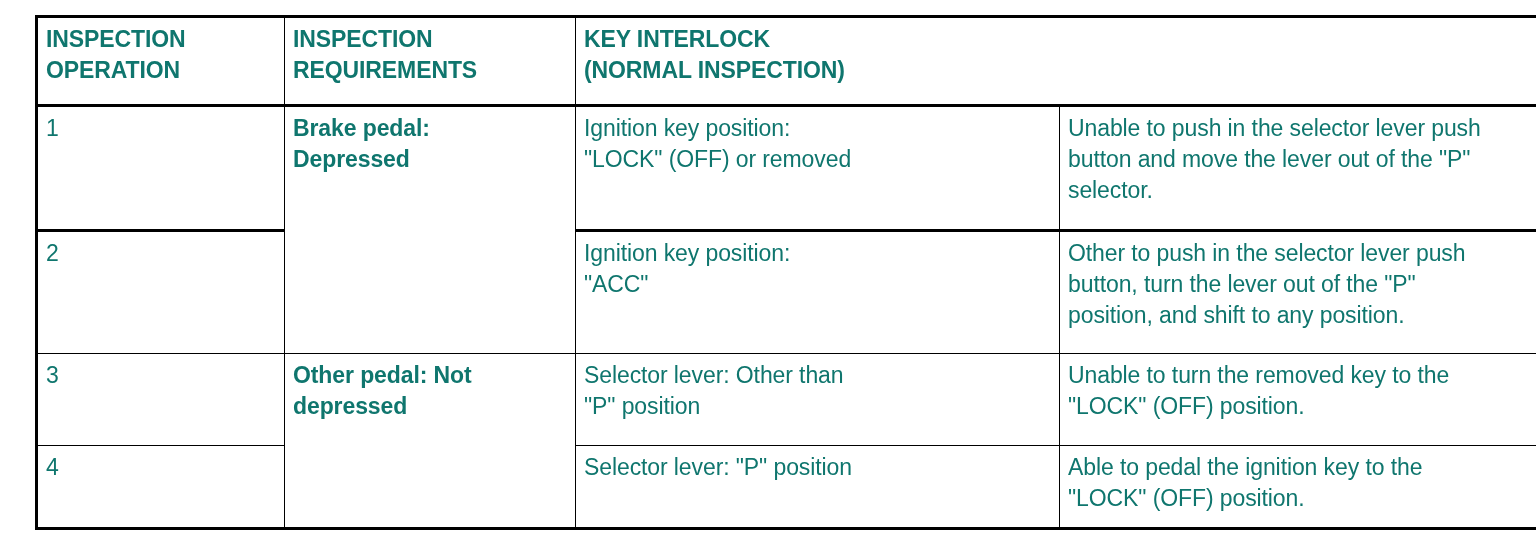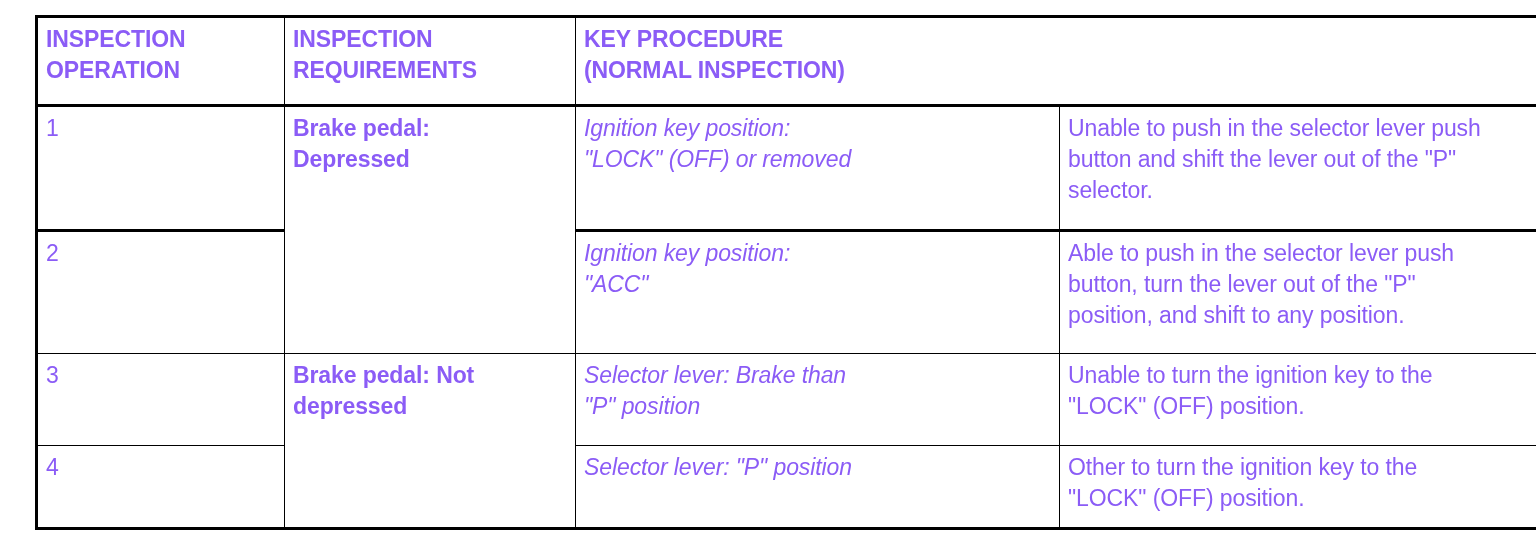--- a/index.html
+++ b/index.html
@@ -32,39 +32,39 @@
     width: 1457px;
     background: #ffffff;
   }
   table.inspection-table td {
     border: 1px solid #000000;
     vertical-align: top;
     padding: 6px 7px 6px 8px;
     font-size: 23px;
     line-height: 1.35;
     font-family: "Liberation Sans", sans-serif;
-    color: #8b5cf6;
+    color: #0f766e;
     letter-spacing: -0.1px;
   }
   
   table.inspection-table {
     border: 3px solid #000000;
   }
   td.hdr {
     font-weight: bold;
     font-size: 23px;
     line-height: 1.3;
     padding-top: 8px;
   }
   tr.header-row td {
     border-bottom: 3px solid #000000;
   }
   td.col1 { width: 231px; }
   td.col2 { width: 275px; }
-  td.col3 { width: 375px; font-style: italic; }
+  td.col3 { width: 375px; }
   td.col4 { width: 576px; }
   td.hdr-merged { width: 951px; }
   .cell-line { display: block; white-space: pre; }
   tr.row-1 td, tr.row-2 td { }
   tr.row-2 td.col3, tr.row-2 td.col4 { border-top: 1px solid #000000; }
   td.rowspan-cell { border-bottom: 1px solid #000000; font-weight: bold; }
   tr.row-1 td.col1 { border-bottom: 3px solid #000000; }
   tr.row-2 td.col1 { border-bottom: 1px solid #000000; }
   tr.row-1 td.col3, tr.row-1 td.col4 { border-bottom: 3px solid #000000; }
   tr.row-2 td.col3, tr.row-2 td.col4 { border-bottom: 1px solid #000000; }
@@ -85,77 +85,77 @@
         <tr class="header-row">
           <td class="hdr col1">
             <span class="cell-line">INSPECTION</span>
             <span class="cell-line">OPERATION</span>
           </td>
           <td class="hdr col2">
             <span class="cell-line">INSPECTION</span>
             <span class="cell-line">REQUIREMENTS</span>
           </td>
           <td class="hdr hdr-merged" colspan="2">
-            <span class="cell-line">KEY PROCEDURE</span>
+            <span class="cell-line">KEY INTERLOCK</span>
             <span class="cell-line">(NORMAL INSPECTION)</span>
           </td>
         </tr>
 
         <tr class="row-1">
           <td class="col1">1</td>
           <td class="col2 rowspan-cell" rowspan="2">
             <span class="cell-line">Brake pedal:</span>
             <span class="cell-line">Depressed</span>
           </td>
           <td class="col3">
             <span class="cell-line">Ignition key position:</span>
             <span class="cell-line">"LOCK" (OFF) or removed</span>
           </td>
           <td class="col4">
             <span class="cell-line">Unable to push in the selector lever push</span>
-            <span class="cell-line">button and shift the lever out of the "P"</span>
+            <span class="cell-line">button and move the lever out of the "P"</span>
             <span class="cell-line">selector.</span>
           </td>
         </tr>
 
         <tr class="row-2">
           <td class="col1">2</td>
           <td class="col3">
             <span class="cell-line">Ignition key position:</span>
             <span class="cell-line">"ACC"</span>
           </td>
           <td class="col4">
-            <span class="cell-line">Able to push in the selector lever push</span>
+            <span class="cell-line">Other to push in the selector lever push</span>
             <span class="cell-line">button, turn the lever out of the "P"</span>
             <span class="cell-line">position, and shift to any position.</span>
           </td>
         </tr>
 
         <tr class="row-3">
           <td class="col1">3</td>
           <td class="col2 rowspan-cell" rowspan="2">
-            <span class="cell-line">Brake pedal: Not</span>
+            <span class="cell-line">Other pedal: Not</span>
             <span class="cell-line">depressed</span>
           </td>
           <td class="col3">
-            <span class="cell-line">Selector lever: Brake than</span>
+            <span class="cell-line">Selector lever: Other than</span>
             <span class="cell-line">"P" position</span>
           </td>
           <td class="col4">
-            <span class="cell-line">Unable to turn the ignition key to the</span>
+            <span class="cell-line">Unable to turn the removed key to the</span>
             <span class="cell-line">"LOCK" (OFF) position.</span>
           </td>
         </tr>
 
         <tr class="row-4">
           <td class="col1">4</td>
           <td class="col3">
             <span class="cell-line">Selector lever: "P" position</span>
           </td>
           <td class="col4">
-            <span class="cell-line">Other to turn the ignition key to the</span>
+            <span class="cell-line">Able to pedal the ignition key to the</span>
             <span class="cell-line">"LOCK" (OFF) position.</span>
           </td>
         </tr>
       </tbody>
     </table>
   </div>
 </div>
 
 </body></html>

